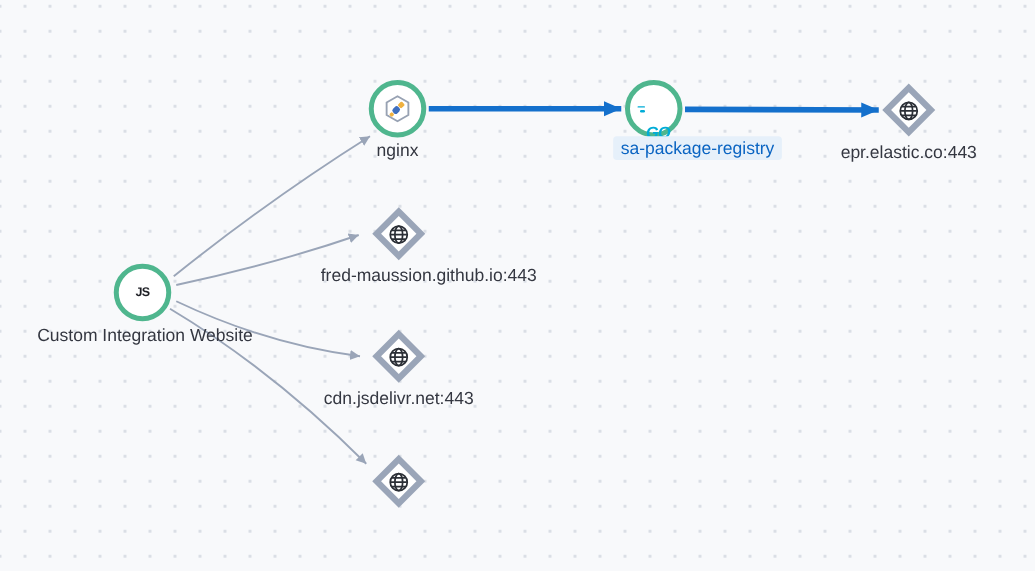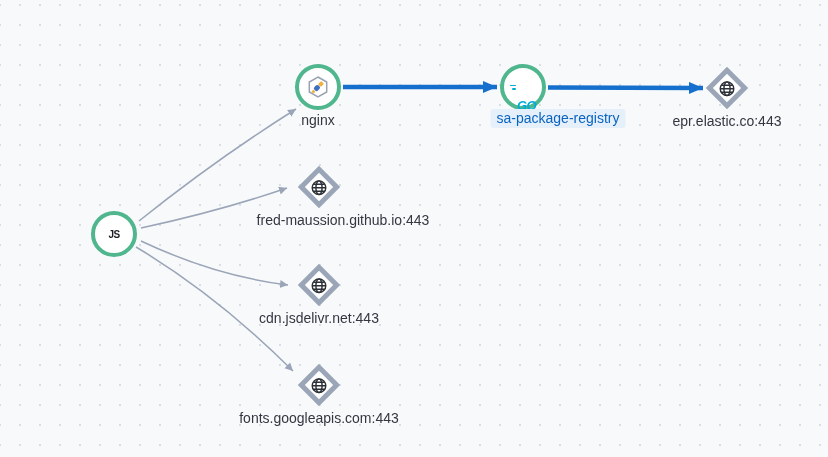--- a/index.html
+++ b/index.html
@@ -82,20 +82,21 @@
     <path class="edge-default" d="M 141 228 Q 220 211 287 188" marker-end="url(#arrowGray)"></path>
     <path class="edge-default" d="M 141 241 Q 215 276 288 285" marker-end="url(#arrowGray)"></path>
     <path class="edge-default" d="M 136 247 Q 218 296 293 371" marker-end="url(#arrowGray)"></path>
     <path class="edge-highlight" d="M 343 87 L 497 87" marker-end="url(#arrowBlue)"></path>
     <path class="edge-highlight" d="M 548 87.5 L 703 88" marker-end="url(#arrowBlue)"></path>
   </svg>
 
   <div class="node-circle" style="left:91px;top:211px;">
     <span class="js-badge">JS</span>
   </div>
+  <div class="node-label" style="left:116px;top:260px;">Custom Integration Website</div>
 
   <div class="node-circle" style="left:295px;top:64px;">
     <span style="display:flex;">
       <svg width="24" height="26" viewBox="0 0 24 26">
         <polygon points="12,3 20.7,8 20.7,18 12,23 3.3,18 3.3,8" fill="#fff" stroke="#98A2B3" stroke-width="1.5"></polygon>
         <g transform="rotate(-45 12 13)">
           <rect x="4" y="11.5" width="3" height="3" rx="1" fill="#F0B13F"></rect>
           <rect x="7.5" y="10.5" width="6" height="5" rx="2" fill="#3F6FBF"></rect>
           <rect x="14" y="11" width="4.5" height="4" rx="1" fill="#F0B13F"></rect>
         </g>
@@ -158,15 +159,14 @@
     <span class="icon-inner">
       <svg width="17" height="17" viewBox="0 0 17 17" fill="none" stroke="#2B2F36" stroke-width="1.4">
         <circle cx="8.5" cy="8.5" r="6.8"></circle>
         <ellipse cx="8.5" cy="8.5" rx="3.1" ry="6.8"></ellipse>
         <line x1="2" y1="8.5" x2="15" y2="8.5"></line>
         <line x1="3" y1="5" x2="14" y2="5"></line>
         <line x1="3" y1="12" x2="14" y2="12"></line>
       </svg>
     </span>
   </div>
-  <div class="node-label" style="left:319px;top:410px;">fonts.googleapis.com:443</div>
 
 </div>
 
 </body></html>

